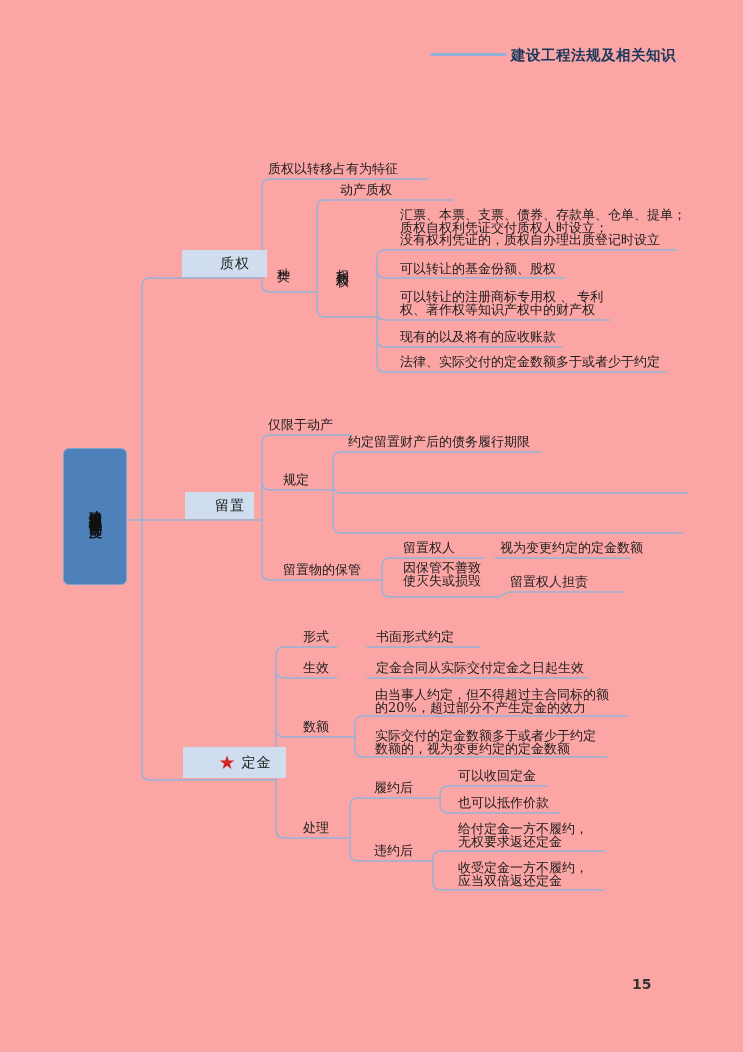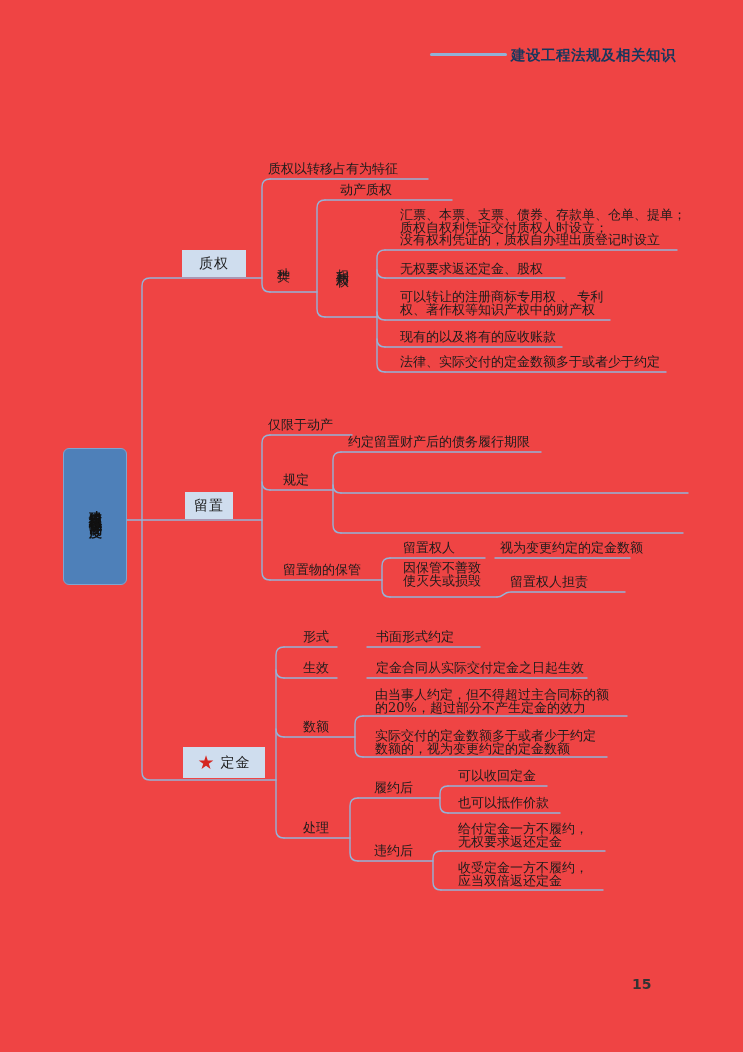--- a/index.html
+++ b/index.html
@@ -1,29 +1,29 @@
 <!DOCTYPE html>
 <html><head>
 <meta charset="utf-8">
 <style>
   html,body{margin:0;padding:0;background:#fff;}
-  #page{position:relative;width:743px;height:1052px;background:#ef4444;overflow:hidden;
+  #page{position:relative;width:743px;height:1052px;background:#fca5a5;overflow:hidden;
         font-family:"DejaVu Serif","Liberation Serif",serif;color:#1c1c1c;}
   svg.lines{position:absolute;left:0;top:0;pointer-events:none;}
   .hdr-line{position:absolute;left:430px;top:53px;width:77px;height:3px;background:#92b1d6;border-radius:2px;}
   .hdr-title{position:absolute;left:511px;top:46px;font-size:14.5px;font-weight:700;color:#17375d;
              font-family:"DejaVu Sans","Liberation Sans",sans-serif;letter-spacing:.5px;}
   .pageno{position:absolute;left:632px;top:976px;font-size:14px;color:#333;
           font-family:"DejaVu Sans","Liberation Sans",sans-serif;font-weight:bold;}
   .root-box{position:absolute;left:63px;top:448px;width:62px;height:135px;background:#4e80b9;
             border:1.5px solid #7fa5cf;border-radius:6px;display:flex;align-items:center;justify-content:center;}
   .root-box span{writing-mode:vertical-rl;text-orientation:upright;font-size:13px;font-weight:600;
                  letter-spacing:2px;color:#111;}
   .topic-box{position:absolute;background:#cfddee;display:flex;align-items:center;justify-content:center;
-             font-size:14px;letter-spacing:1px;}
+             font-size:14px;letter-spacing:1px;padding-left:21px;}
   .b-zhiquan{left:182px;top:250px;width:64px;height:27px;}
   .b-liuzhi{left:185px;top:492px;width:48px;height:27px;}
   .b-dingjin{left:183px;top:747px;width:82px;height:31px;gap:5px;}
   .star{color:#d42620;font-size:19px;line-height:19px;font-family:"DejaVu Sans",sans-serif;}
   .n{position:absolute;font-size:13px;line-height:12.5px;white-space:pre-line;}
   .vert{writing-mode:vertical-rl;text-orientation:upright;letter-spacing:2px;line-height:13px;}
 </style>
 </head>
 <body>
 
@@ -110,21 +110,21 @@
     <span>定金</span>
   </div>
 
   <div class="n" style="left:268px;top:163px">质权以转移占有为特征</div>
   <div class="n vert" style="left:277px;top:257px">种类</div>
   <div class="n" style="left:340px;top:184px">动产质权</div>
   <div class="n vert" style="left:336px;top:258px">权利质权</div>
   <div class="n" style="left:400px;top:209px">汇票、本票、支票、债券、存款单、仓单、提单；
 质权自权利凭证交付质权人时设立；
 没有权利凭证的，质权自办理出质登记时设立</div>
-  <div class="n" style="left:400px;top:263px">无权要求返还定金、股权</div>
+  <div class="n" style="left:400px;top:263px">可以转让的基金份额、股权</div>
   <div class="n" style="left:400px;top:291px">可以转让的注册商标专用权 、 专利
 权、著作权等知识产权中的财产权</div>
   <div class="n" style="left:400px;top:331px">现有的以及将有的应收账款</div>
   <div class="n" style="left:400px;top:356px">法律、实际交付的定金数额多于或者少于约定</div>
 
   <div class="n" style="left:268px;top:419px">仅限于动产</div>
   <div class="n" style="left:283px;top:474px">规定</div>
   <div class="n" style="left:348px;top:436px">约定留置财产后的债务履行期限</div>
   <div class="n" style="left:283px;top:564px">留置物的保管</div>
   <div class="n" style="left:403px;top:542px">留置权人</div>

